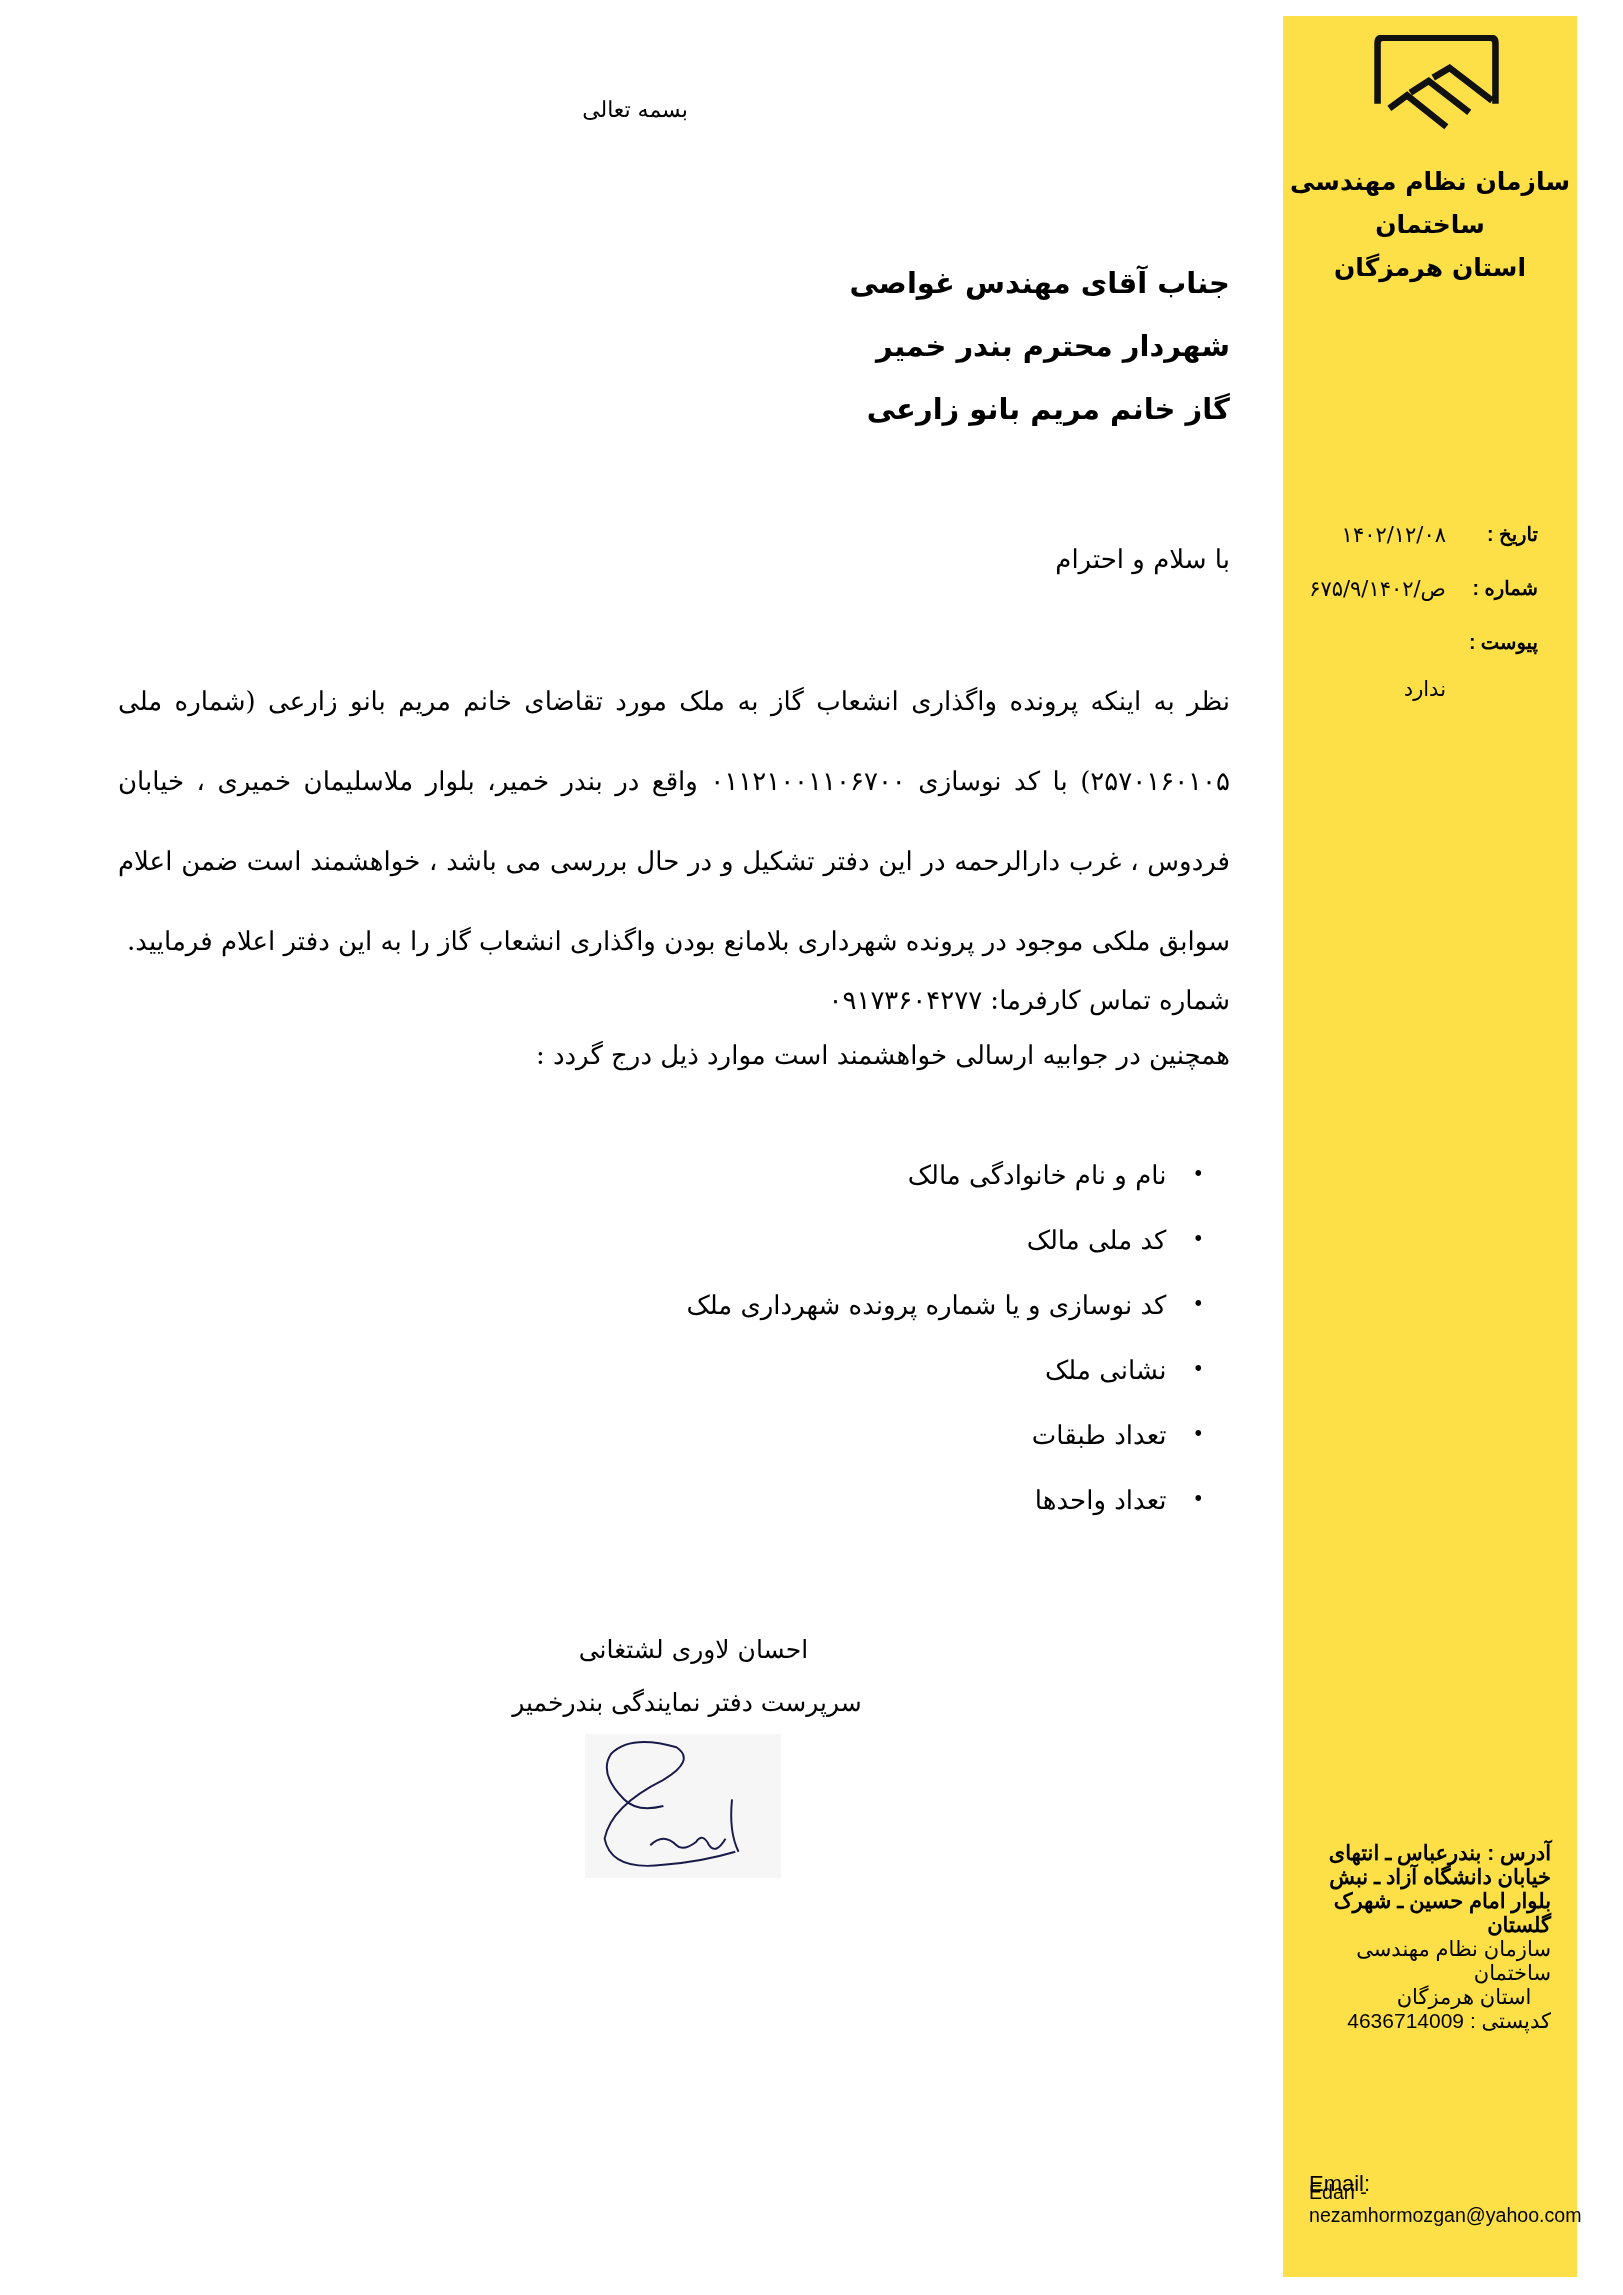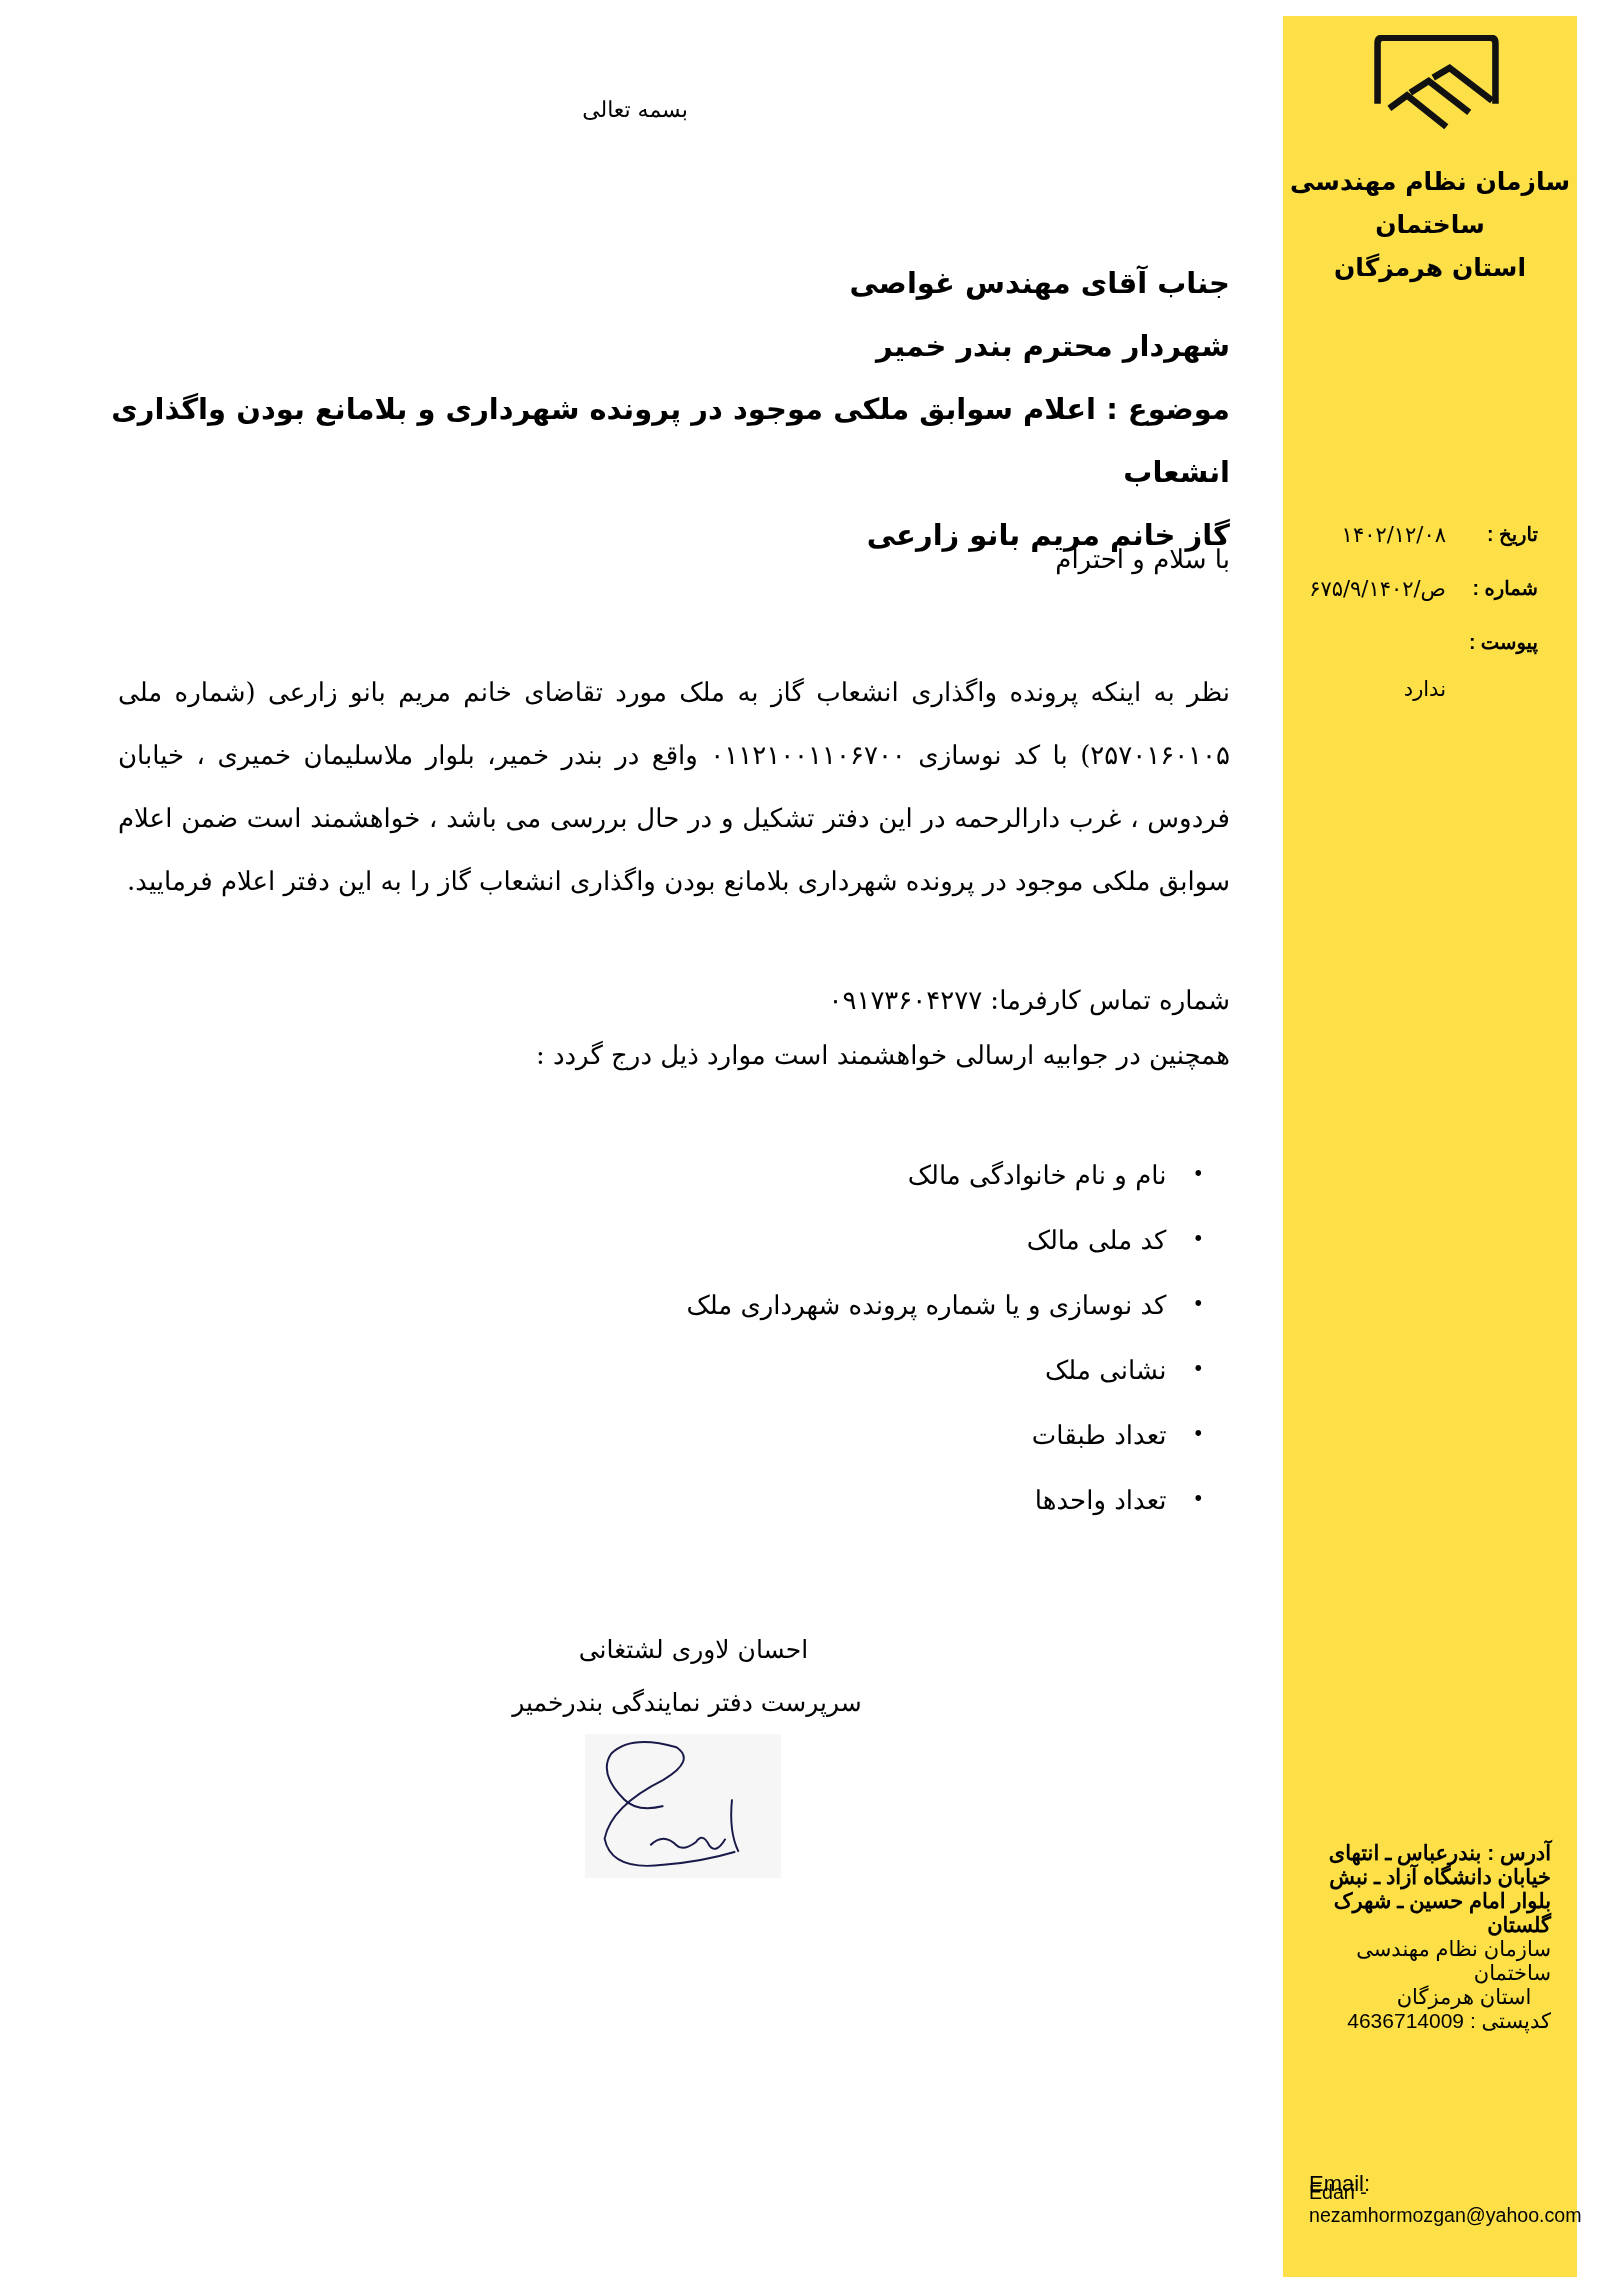--- a/index.html
+++ b/index.html
@@ -45,21 +45,21 @@
   .recipient {
     position: absolute; top: 252px; right: 393px; width: 1125px; text-align: right;
     font-family: "DejaVu Sans", sans-serif; font-weight: bold; font-size: 29px;
     line-height: 63px;
   }
   .greeting {
     position: absolute; top: 544px; right: 393px; font-size: 26px;
   }
   .body-text {
     position: absolute; top: 661px; right: 393px; width: 1112px; text-align: justify;
-    text-align-last: right; font-size: 26px; line-height: 63px;
+    text-align-last: right; font-size: 26px; line-height: 80px;
   }
   .contact {
     position: absolute; top: 985px; right: 393px; font-size: 26px;
   }
   .also {
     position: absolute; top: 1040px; right: 393px; font-size: 26px;
   }
   .items {
     position: absolute; top: 1142px; right: 419px; margin: 0; padding: 0;
     list-style: none; font-size: 26px;
@@ -112,21 +112,20 @@
   </div>
   <div class="email-label">Email:</div>
   <div class="email-value">Edari - nezamhormozgan@yahoo.com</div>
 </div>
 
 <div class="bismillah">بسمه تعالی</div>
 
 <div class="recipient">
   <div>جناب آقای مهندس غواصی</div>
   <div>شهردار محترم بندر خمیر</div>
-  <div>موضوع : اعلام سوابق ملکی موجود در پرونده شهرداری و بلامانع بودن واگذاری انشعاب</div>
   <div>گاز خانم مریم بانو زارعی</div>
 </div>
 
 <div class="greeting">با سلام و احترام</div>
 <div class="body-text">نظر به اینکه پرونده واگذاری انشعاب گاز به ملک مورد تقاضای خانم مریم بانو زارعی (شماره ملی ۲۵۷۰۱۶۰۱۰۵) با کد نوسازی ۰۱۱۲۱۰۰۱۱۰۶۷۰۰ واقع در بندر خمیر، بلوار ملاسلیمان خمیری ، خیابان فردوس ، غرب دارالرحمه در این دفتر تشکیل و در حال بررسی می باشد ، خواهشمند است ضمن اعلام سوابق ملکی موجود در پرونده شهرداری بلامانع بودن واگذاری انشعاب گاز را به این دفتر اعلام فرمایید.</div>
 <div class="contact">شماره تماس کارفرما: ۰۹۱۷۳۶۰۴۲۷۷</div>
 <div class="also">همچنین در جوابیه ارسالی خواهشمند است موارد ذیل درج گردد :</div>
 
 <ul class="items">
   <li>

